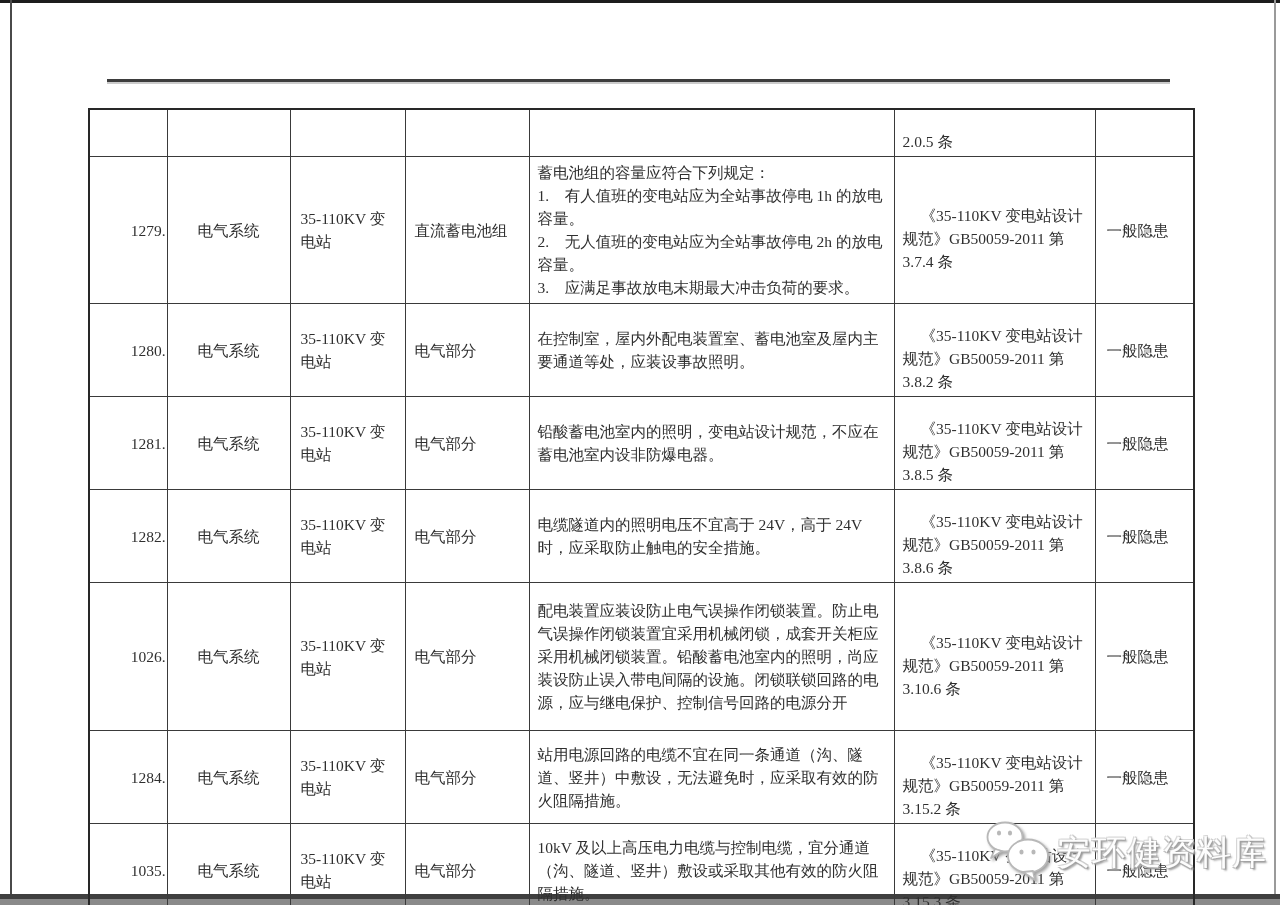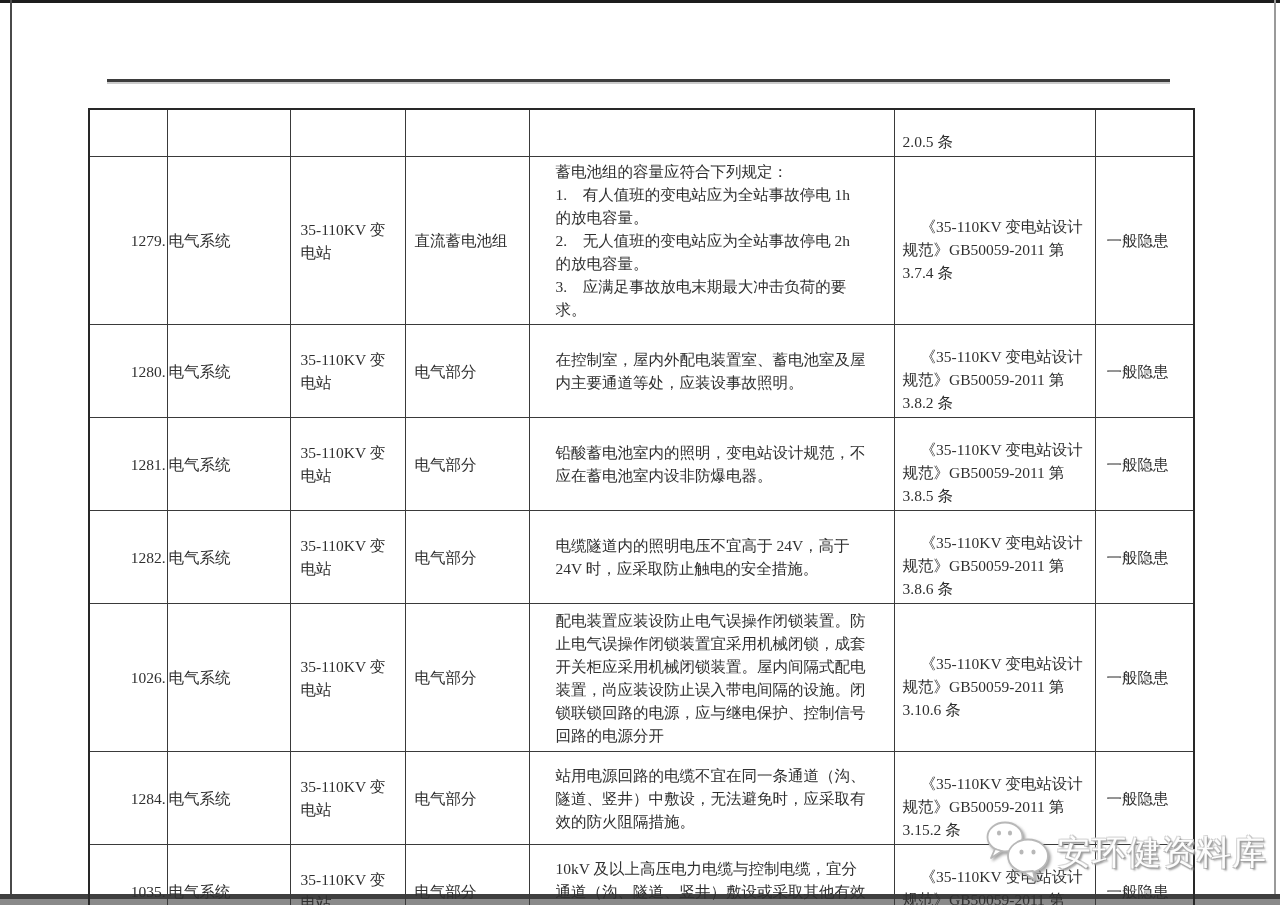--- a/index.html
+++ b/index.html
@@ -19,24 +19,24 @@
     background:#3d3d3d;box-shadow:0 2px 0 rgba(160,160,160,.55);}
   
   table.hazard{position:absolute;left:88px;top:108px;width:1105px;
     border-collapse:collapse;table-layout:fixed;}
   table.hazard td{
     border:1px solid #3a3a3a;font-size:15.5px;line-height:23px;
     vertical-align:middle;overflow:hidden;color:#2f2f2f;
   }
   table.hazard{border:2px solid #282828;}
   td.c-no{text-align:right;}
-  td.c-sys{}
+  td.c-sys{text-align:center;}
   td.c-sta{padding:2px 8px 2px 10px;}
   td.c-part{padding:2px 6px 2px 9px;}
-  td.c-desc{padding:3px 26px;}
+  td.c-desc{padding:3px 8px;}
   td.c-desc .t{white-space:pre-line;}
   td.c-ref{padding:20px 6px 3px 8px;}
   td.c-ref .t{text-indent:18px;}
   td.c-lvl{padding:2px 4px 2px 11px;}
   
   .watermark{position:absolute;left:983px;top:818px;display:flex;align-items:center;}
   .wm-icon{width:70px;height:64px;filter:drop-shadow(2px 2px 1.5px rgba(140,140,140,.8));}
   .wm-text{
     font-family:"Liberation Sans","DejaVu Sans",sans-serif;
     font-size:34px;letter-spacing:1px;color:#fdfdfd;white-space:nowrap;
@@ -138,21 +138,21 @@
           </td>
       <td class="c-lvl">一般隐患</td>
     </tr>
 
     <tr style="height:148px">
       <td class="c-no">1026.</td>
       <td class="c-sys">电气系统</td>
       <td class="c-sta">35-110KV 变电站</td>
       <td class="c-part">电气部分</td>
       <td class="c-desc">
-            <div class="t">配电装置应装设防止电气误操作闭锁装置。防止电气误操作闭锁装置宜采用机械闭锁，成套开关柜应采用机械闭锁装置。屋内间隔式配电装置，尚应装设防止误入带电间隔的设施。闭锁联锁回路的电源，应与继电保护、控制信号回路的电源分开</div>
+            <div class="t">配电装置应装设防止电气误操作闭锁装置。防止电气误操作闭锁装置宜采用机械闭锁，成套开关柜应采用机械闭锁装置。铅酸蓄电池室内的照明，尚应装设防止误入带电间隔的设施。闭锁联锁回路的电源，应与继电保护、控制信号回路的电源分开</div>
           </td>
       <td class="c-ref">
             <div class="t">《35-110KV 变电站设计规范》GB50059-2011 第 3.10.6 条</div>
           </td>
       <td class="c-lvl">一般隐患</td>
     </tr>
 
     <tr style="height:69px">
       <td class="c-no">1284.</td>
       <td class="c-sys">电气系统</td>

